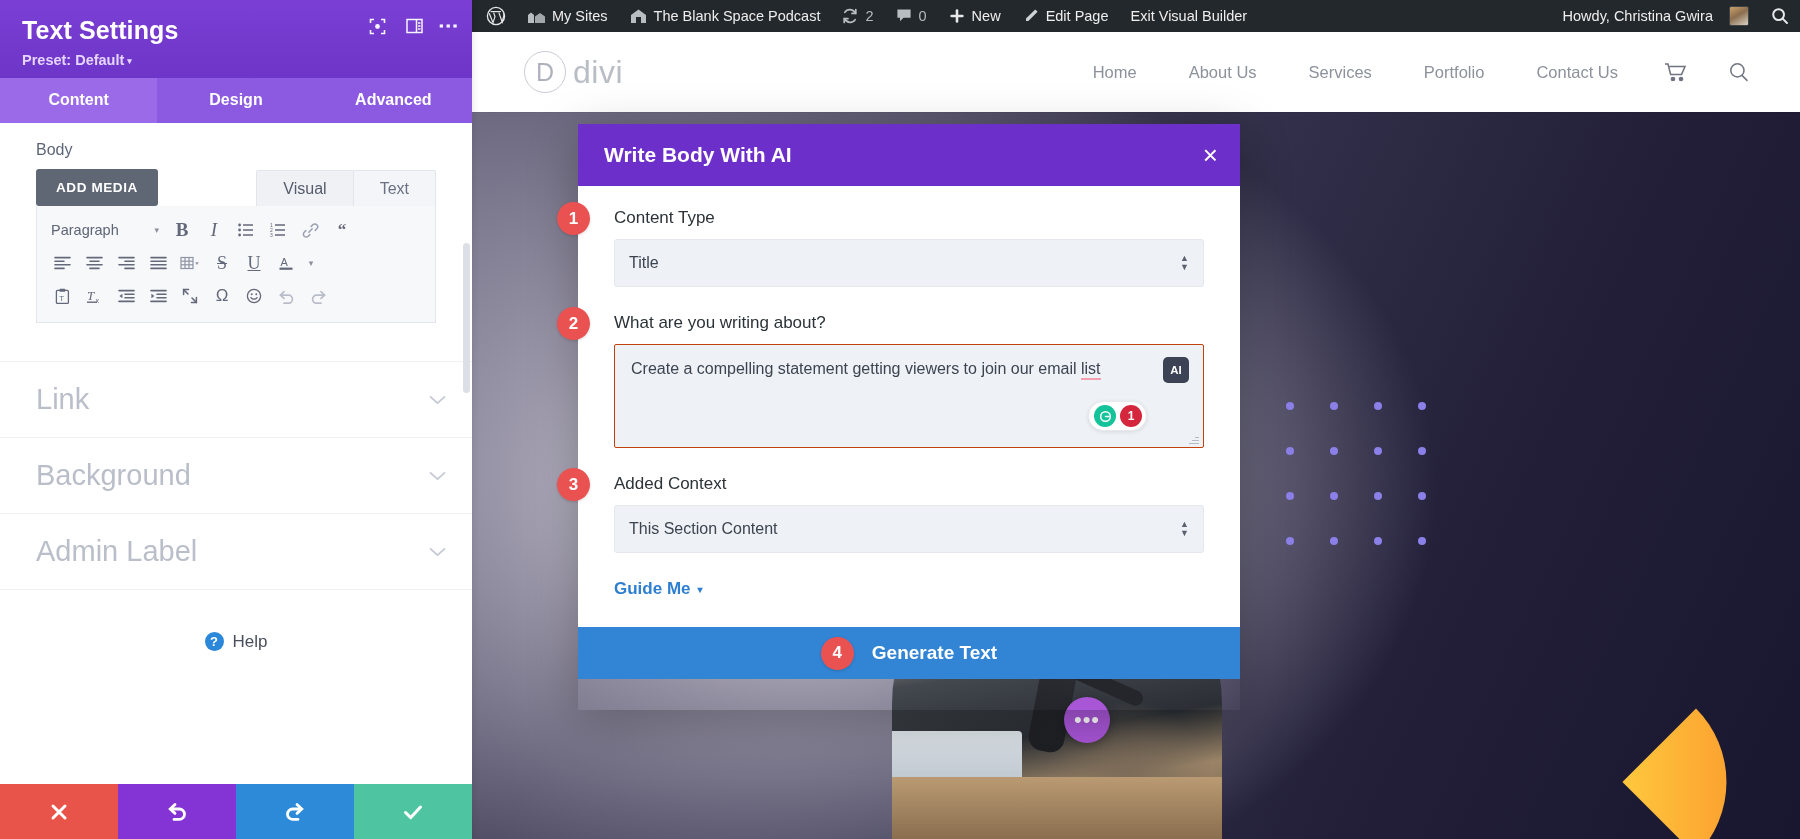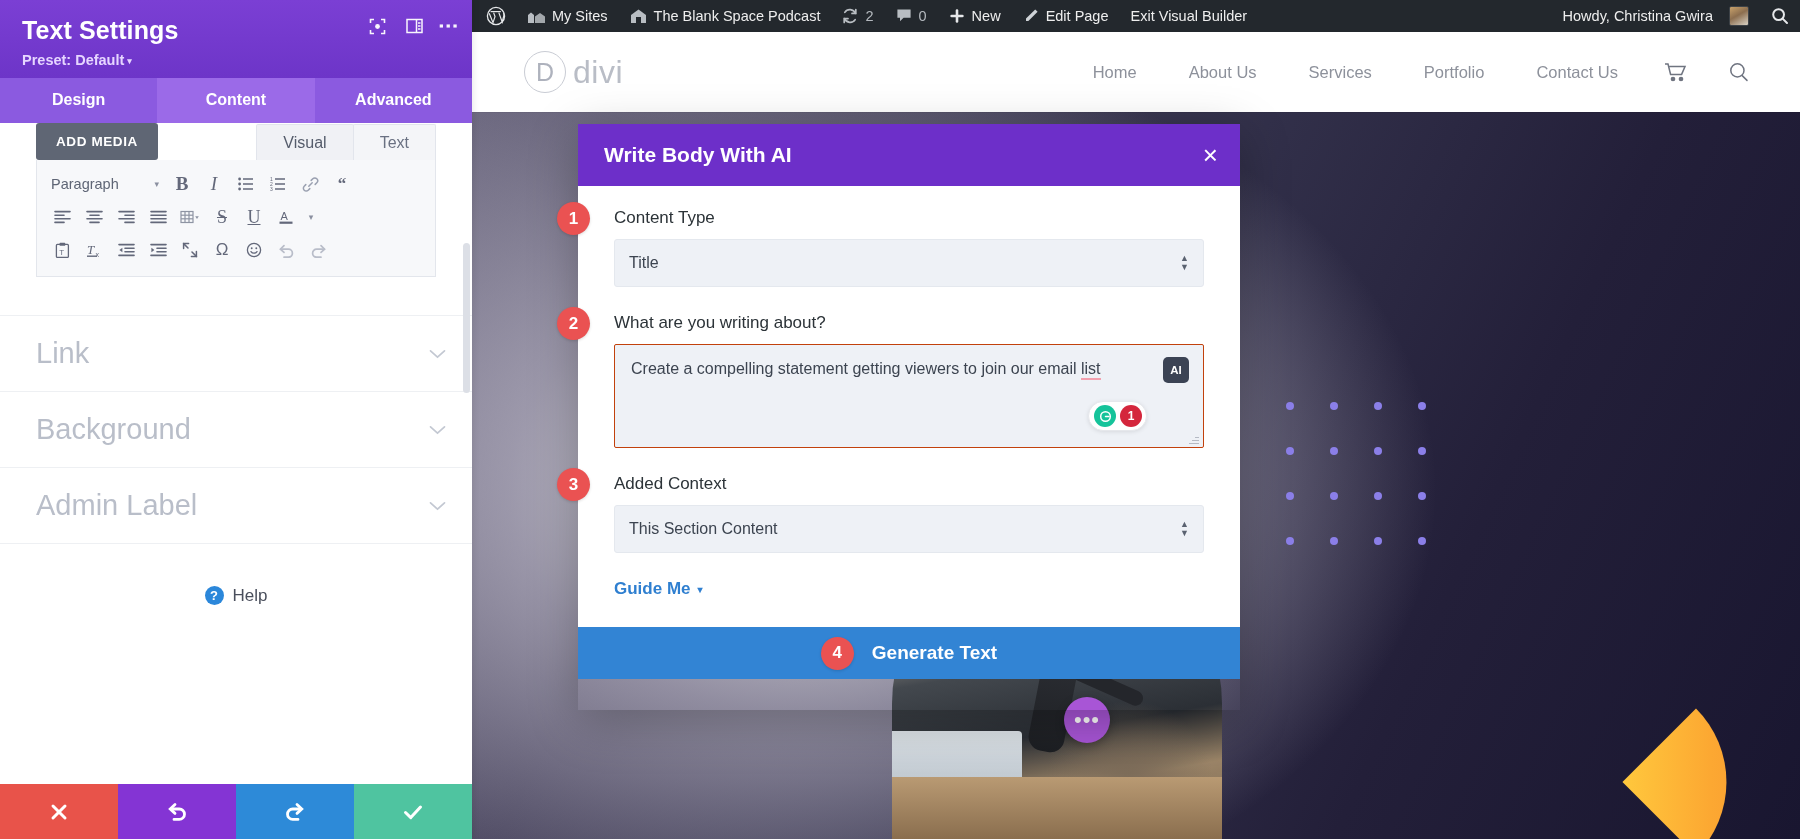--- a/index.html
+++ b/index.html
@@ -328,28 +328,29 @@
             <line x1="12" y1="5" x2="14.5" y2="5"></line>
               <line x1="12" y1="8" x2="14.5" y2="8"></line>
               <line x1="12" y1="11" x2="14.5" y2="11"></line>
           </svg>
         </span>
         <span class="hdr-ico dots">⋮</span>
       </div>
     </div>
 
     <div class="panel-tabs">
+      <div class="panel-tab active">Content</div>
       <div class="panel-tab">Design</div>
-      <div class="panel-tab active">Content</div>
       <div class="panel-tab">Advanced</div>
     </div>
 
     <div class="panel-body">
       <div class="panel-scroll"></div>
 
+      <div class="field-label">Body</div>
 
       <div class="editor-wrap">
         <div class="addmedia-row">
           <div class="add-media">ADD MEDIA</div>
           <div class="vt-tabs">
             <div class="vt-tab active">Visual</div>
             <div class="vt-tab">Text</div>
           </div>
         </div>
 

